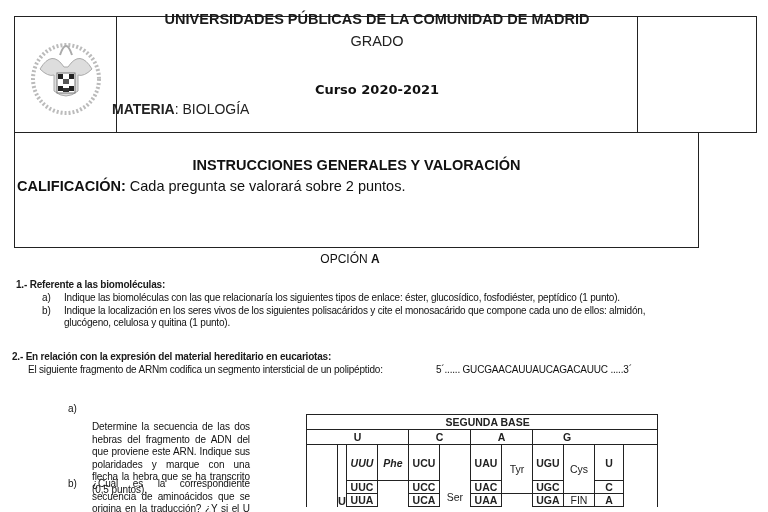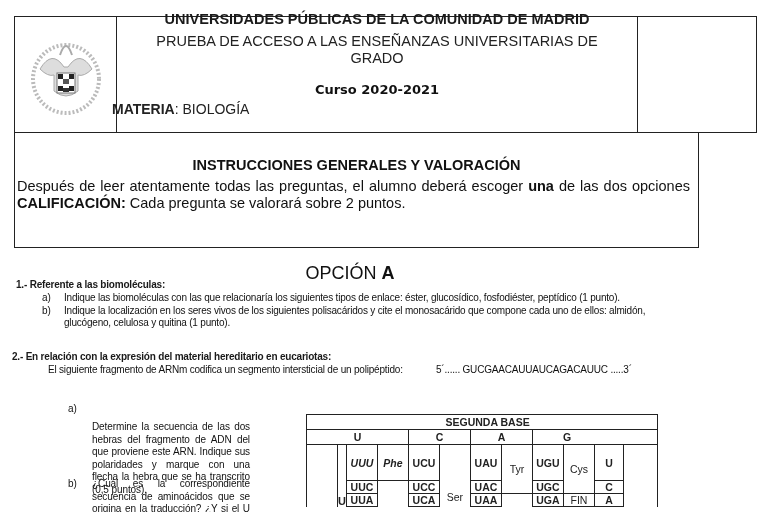--- a/index.html
+++ b/index.html
@@ -16,21 +16,21 @@
   .hdr-sub { left:116px; width:522px; top:33px; text-align:center; font-size:14.5px; line-height:17px; color:#222; }
   .hdr-curso { left:116px; width:522px; top:82px; text-align:center; font-weight:bold; font-size:13px; font-family:"DejaVu Sans", sans-serif; }
   .hdr-materia { left:112px; top:101px; font-size:14px; color:#222; }
   .hdr-materia b { font-weight:bold; }
   
   .ins { left:14px; top:133px; width:685px; height:115px; border:1.5px solid #222; border-top:none; box-sizing:border-box; }
   .ins-title { left:0; width:100%; top:24px; text-align:center; font-weight:bold; font-size:14.5px; }
   .ins-text { left:2px; right:8px; top:45px; font-size:14.5px; line-height:16.5px; text-align:justify; }
   .ins-text .j { text-align:justify; text-align-last:justify; display:block; }
   
-  .opcion { left:0; width:700px; top:263px; text-align:center; font-size:18px; }
+  .opcion { left:0; width:700px; top:252px; text-align:center; font-size:12px; }
   .q { font-size:10px; letter-spacing:-0.2px; color:#1a1a1a; }
   .qh { font-weight:bold; }
   .item { position:absolute; font-size:10px; letter-spacing:-0.2px; }
   .lbl { position:absolute; font-size:10px; }
   .colA { left:92px; top:421px; width:158px; font-size:10px; line-height:12.5px; text-align:justify; letter-spacing:-0.1px; }
   
   table.cod { position:absolute; left:306px; top:414px; border-collapse:collapse; font-size:10.5px; font-weight:bold; }
   table.cod td { border:1.2px solid #222; padding:0; text-align:center; color:#222; }
   .it { font-style:italic; }
 </style>
@@ -49,47 +49,45 @@
       <rect x="37" y="50" width="6" height="5" fill="#555"></rect>
       <rect x="32" y="57" width="5" height="5" fill="#222"></rect>
         <rect x="43" y="57" width="5" height="5" fill="#222"></rect>
       <rect x="37" y="59" width="6" height="4" fill="#333"></rect>
     </svg>
   </div>
   <div class="abs hdr-right"></div>
 </div>
 <div class="abs hdr-title">UNIVERSIDADES PÚBLICAS DE LA COMUNIDAD DE MADRID</div>
 <div class="abs hdr-sub">
-  <div>PRUEBA DE ACCESO A LAS ENSEÑANZAS UNIVERSITARIAS DE</div>
   <div>GRADO</div>
 </div>
 <div class="abs hdr-curso">Curso 2020-2021</div>
 <div class="abs hdr-materia">
   <b>MATERIA</b><span>: BIOLOGÍA</span>
 </div>
 
 <div class="abs ins">
   <div class="abs ins-title">INSTRUCCIONES GENERALES Y VALORACIÓN</div>
   <div class="abs ins-text">
-    <span class="j"><span>Después de leer atentamente todas las preguntas, el alumno deberá escoger </span><b>una</b><span> de las dos opciones</span></span>
     <div><b>CALIFICACIÓN:</b><span> Cada pregunta se valorará sobre 2 puntos.</span></div>
   </div>
 </div>
 
 <div class="abs opcion"><span>OPCIÓN </span><b>A</b></div>
 
 <div class="abs q qh" style="left:16px;top:279px;">1.- Referente a las biomoléculas:</div>
 <div class="lbl" style="left:42px;top:292px;">a)</div>
 <div class="item" style="left:64px;top:292px;">Indique las biomoléculas con las que relacionaría los siguientes tipos de enlace: éster, glucosídico, fosfodiéster, peptídico (1 punto).</div>
 <div class="lbl" style="left:42px;top:305px;">b)</div>
 <div class="item" style="left:64px;top:305px;">Indique la localización en los seres vivos de los siguientes polisacáridos y cite el monosacárido que compone cada uno de ellos: almidón,</div>
 <div class="item" style="left:64px;top:317px;">glucógeno, celulosa y quitina (1 punto).</div>
 
 <div class="abs q qh" style="left:12px;top:351px;">2.- En relación con la expresión del material hereditario en eucariotas:</div>
-<div class="item" style="left:42px;top:364px;padding-left:6px;">El siguiente fragmento de ARNm codifica un segmento intersticial de un polipéptido:</div>
+<div class="item" style="left:22px;top:364px;padding-left:6px;">El siguiente fragmento de ARNm codifica un segmento intersticial de un polipéptido:</div>
 <div class="item" style="left:436px;top:364px;">5´...... GUCGAACAUUAUCAGACAUUC .....3´</div>
 
 <div class="lbl" style="left:68px;top:403px;">a)</div>
 <div class="abs colA">Determine la secuencia de las dos hebras del fragmento de ADN del que proviene este ARN. Indique sus polaridades y marque con una flecha la hebra que se ha transcrito (0,5 puntos).</div>
 <div class="lbl" style="left:68px;top:478px;">b)</div>
 <div class="abs colA" style="top:478px;">¿Cuál es la correspondiente secuencia de aminoácidos que se origina en la traducción? ¿Y si el U del lugar 9 mutase</div>
 
 <table class="cod">
   <tbody>
       <tr style="height:15px;">

